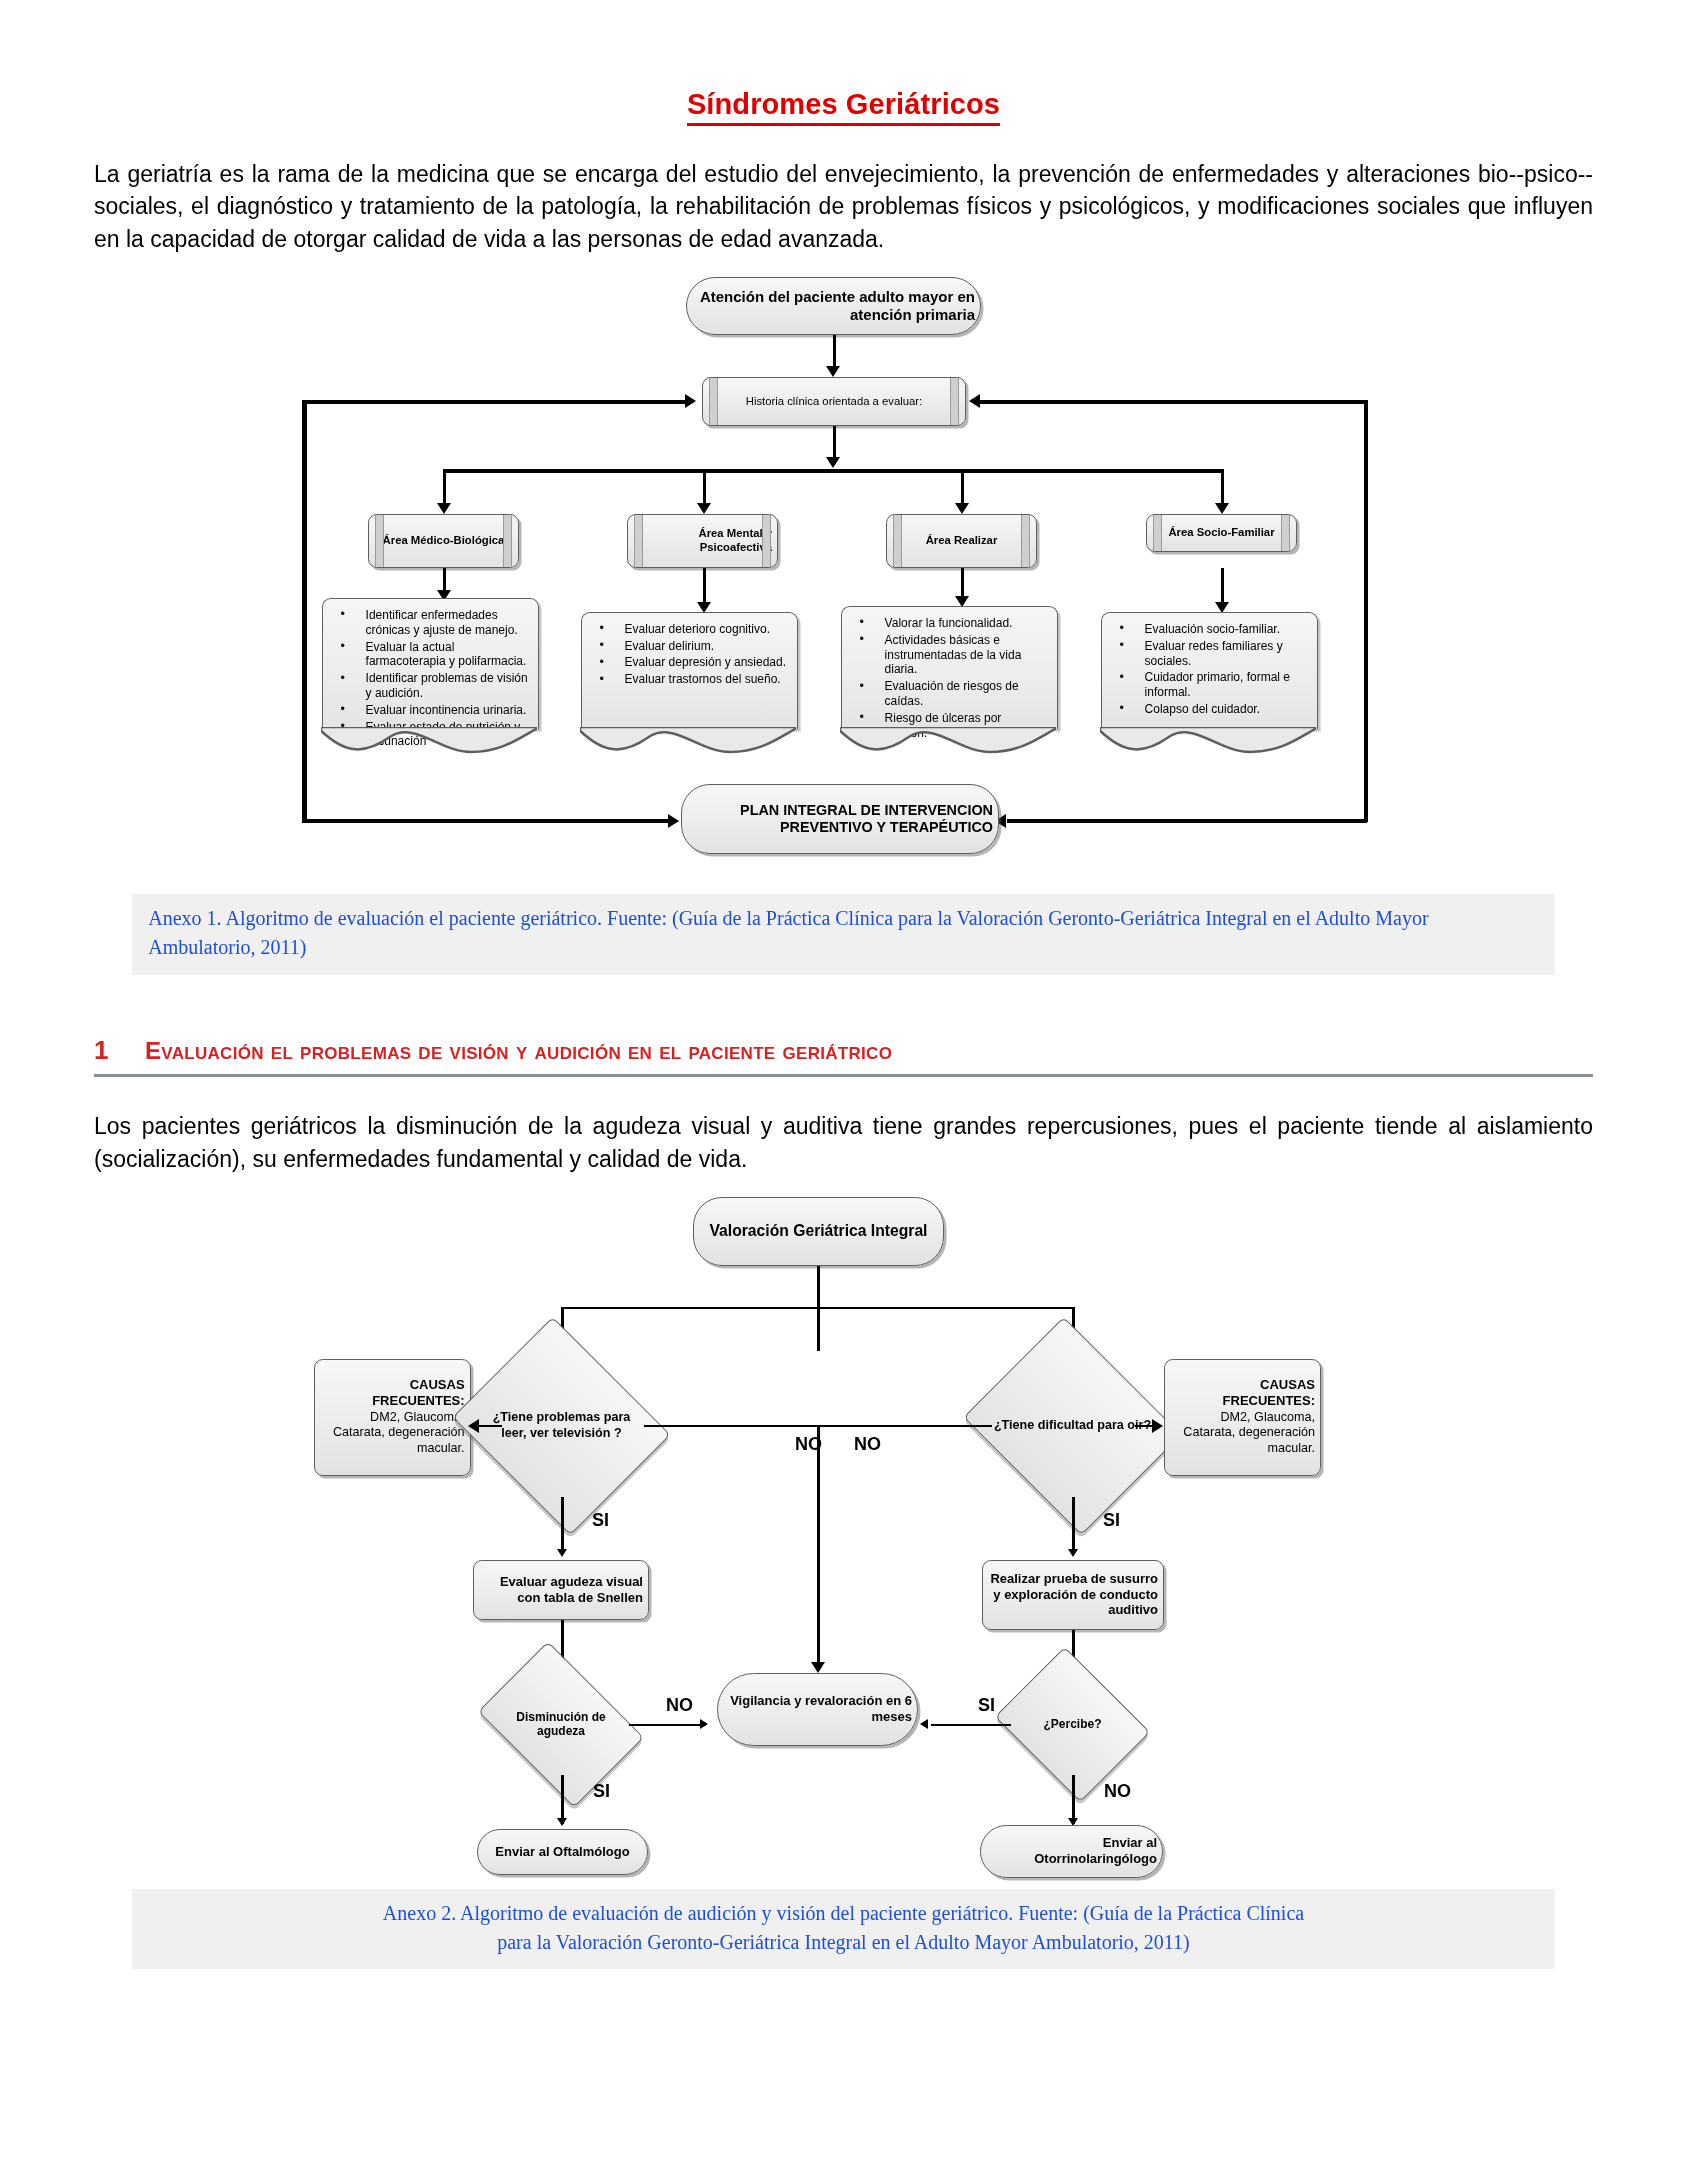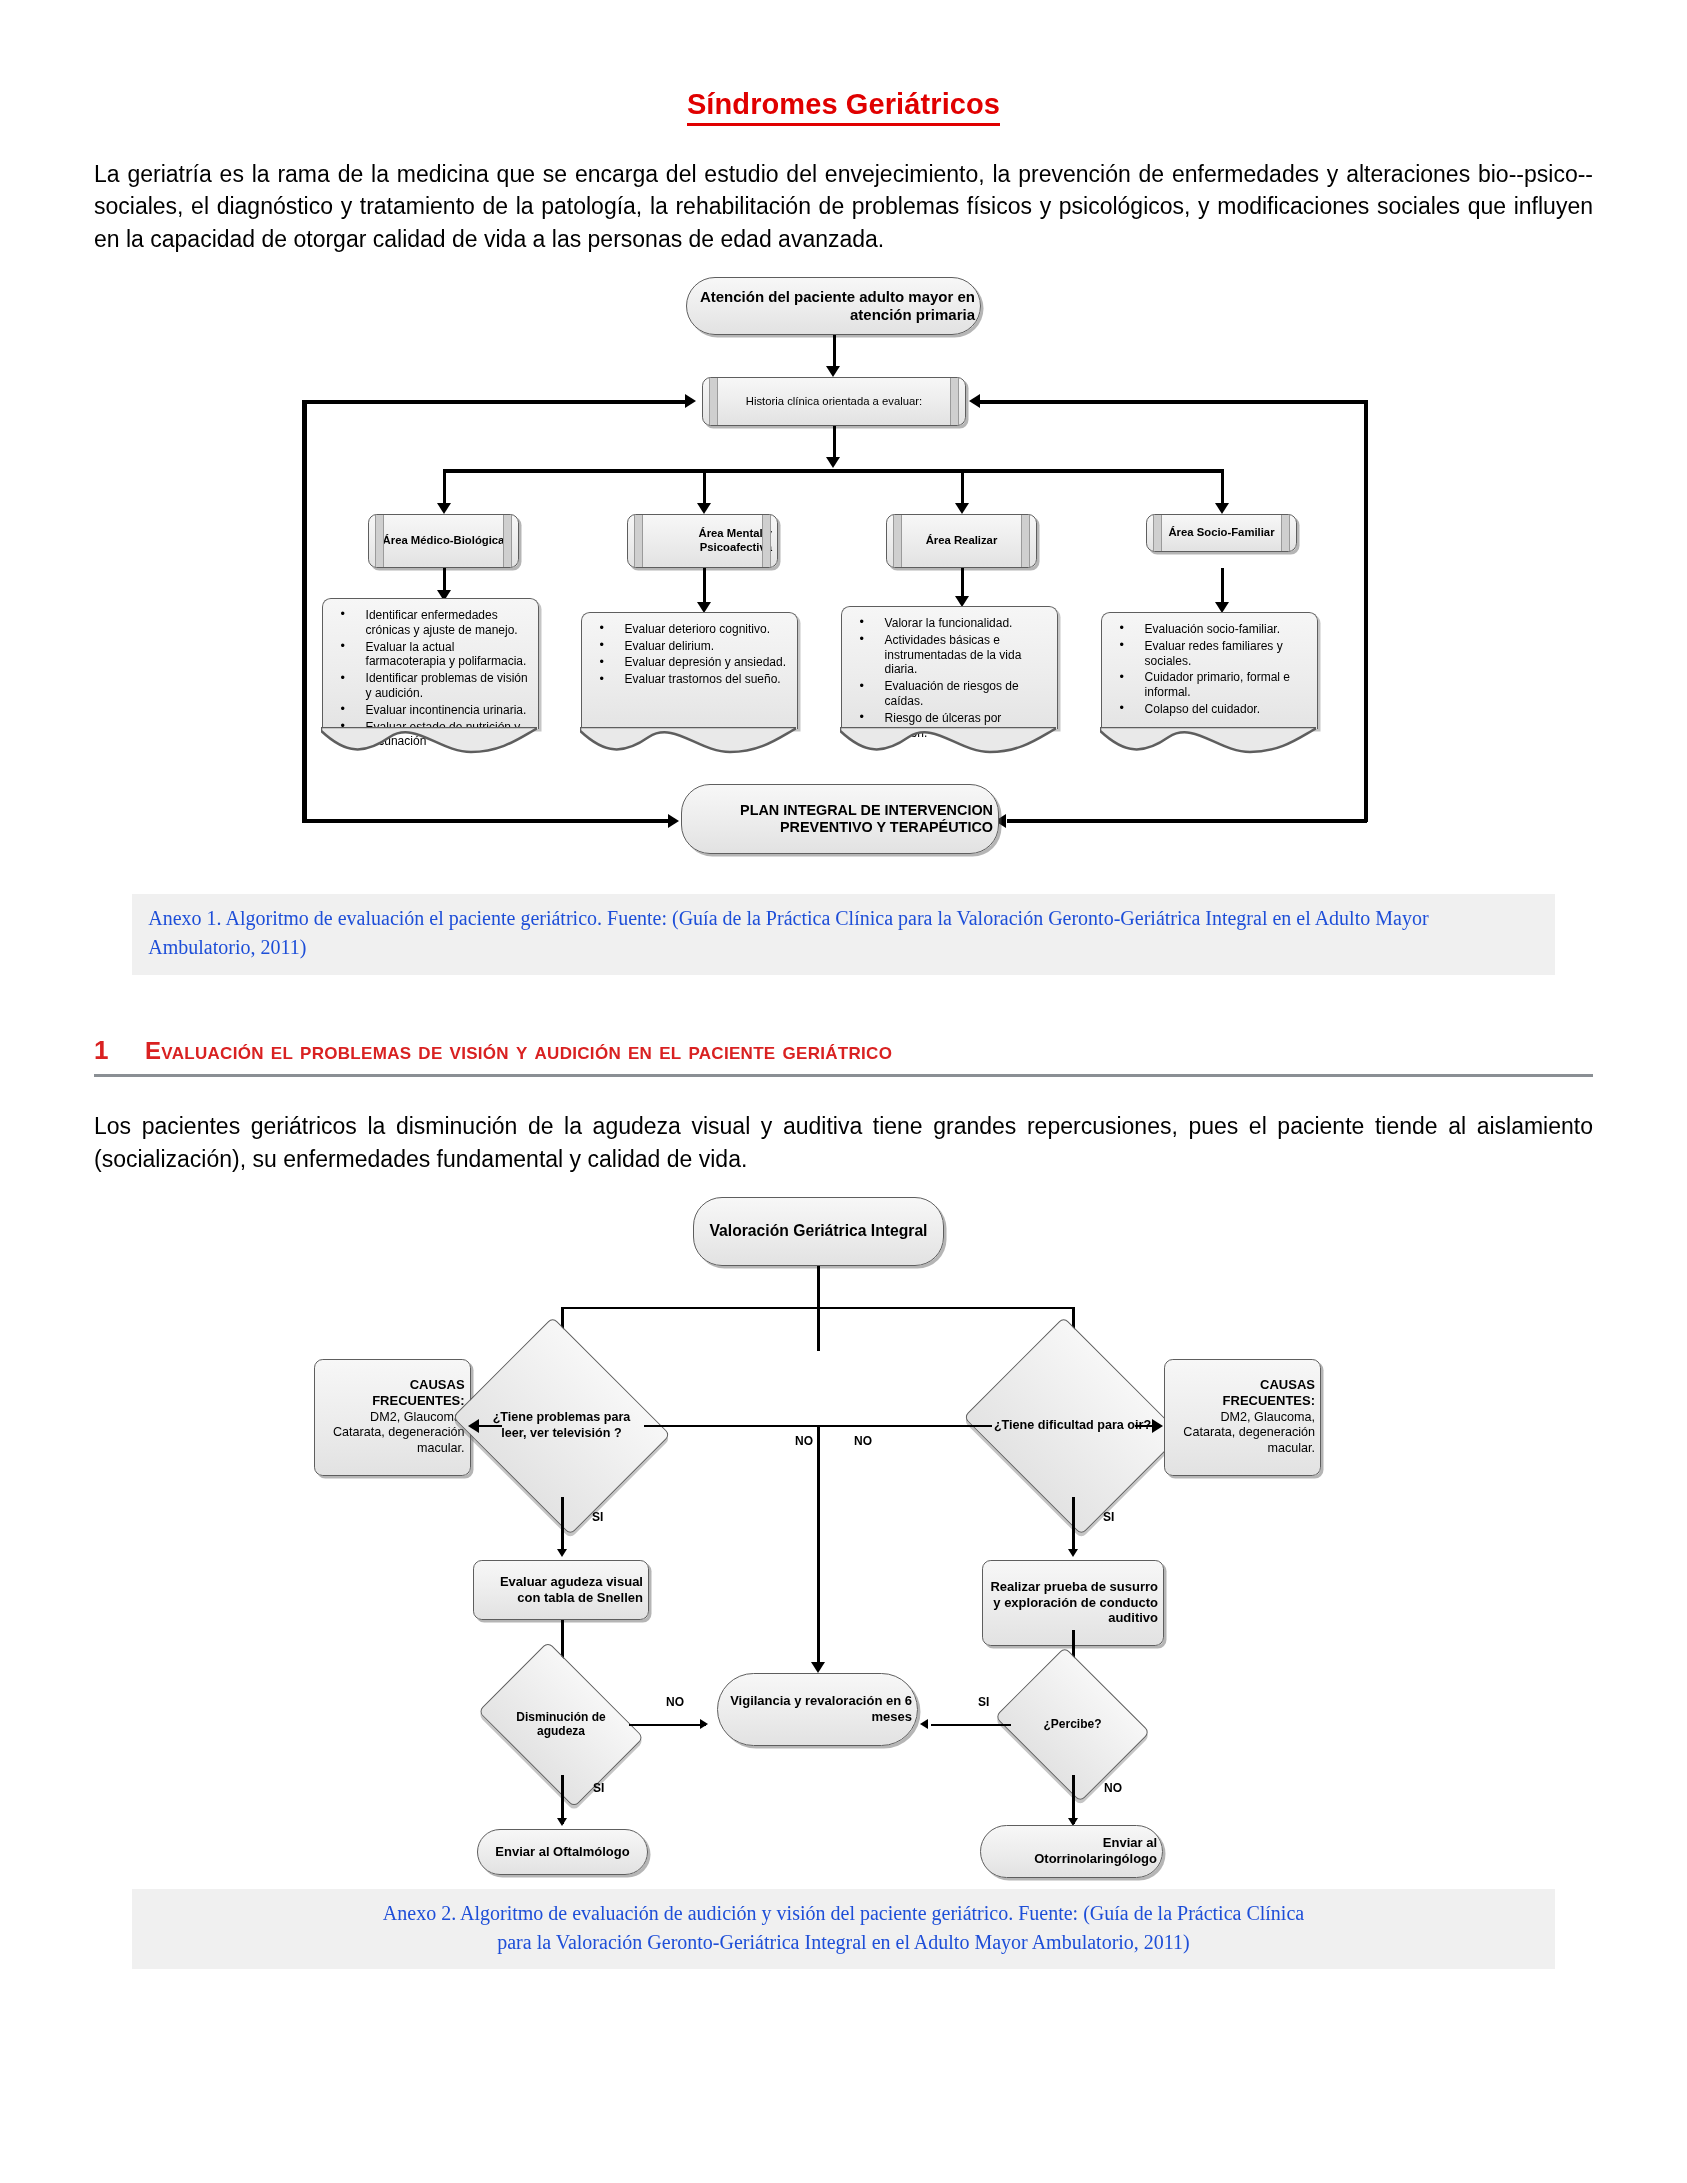--- a/index.html
+++ b/index.html
@@ -188,21 +188,21 @@
   .arrow{position:absolute;width:0;height:0;}
   .arrow.down{border-left:7.5px solid transparent;border-right:7.5px solid transparent;border-top:11.3px solid #000;}
   .arrow.right{border-top:7.5px solid transparent;border-bottom:7.5px solid transparent;border-left:11.3px solid #000;}
   .arrow.left{border-top:7.5px solid transparent;border-bottom:7.5px solid transparent;border-right:11.3px solid #000;}
   .arrow.sm.down{border-left:5.6px solid transparent;border-right:5.6px solid transparent;border-top:8.8px solid #000;}
   .arrow.sm.right{border-top:5.6px solid transparent;border-bottom:5.6px solid transparent;border-left:8.8px solid #000;}
   .arrow.sm.left{border-top:5.6px solid transparent;border-bottom:5.6px solid transparent;border-right:8.8px solid #000;}
 
   .edgelbl{
     position:absolute;
-    font-size:12px;
+    font-size:18px;
     font-weight:bold;
     color:#000;
     padding-left:22px;
   }
 </style>
 </head>
 <body>
 
 <div class="page">
 
@@ -375,21 +375,21 @@
     <div class="ln v" style="left:270px;top:300px;height:56px;"></div>
     <div class="arrow sm down" style="left:266px;top:352px;"></div>
     <div class="edgelbl" style="left:279px;top:313px;">SI</div>
 
     <div class="node round bold" style="left:182px;top:363px;width:176px;height:60px;font-size:13px;">Evaluar agudeza visual con tabla de Snellen</div>
 
     <div class="ln v" style="left:781px;top:300px;height:56px;"></div>
     <div class="arrow sm down" style="left:777px;top:352px;"></div>
     <div class="edgelbl" style="left:790px;top:313px;">SI</div>
 
-    <div class="node round bold" style="left:691px;top:363px;width:182px;height:86px;font-size:13px;">Realizar prueba de susurro y exploración de conducto auditivo</div>
+    <div class="node round bold" style="left:691px;top:363px;width:182px;height:70px;font-size:13px;">Realizar prueba de susurro y exploración de conducto auditivo</div>
 
     <div class="ln v" style="left:270px;top:423px;height:49px;"></div>
     <div class="arrow sm down" style="left:266px;top:467px;"></div>
 
     <div class="diamond" style="left:202px;top:478px;width:136px;height:99px;">
       <div class="dshape"></div>
       <div class="dtext" style="font-size:12px;">Disminución de agudeza</div>
     </div>
 
     <div class="ln v" style="left:781px;top:433px;height:39px;"></div>

